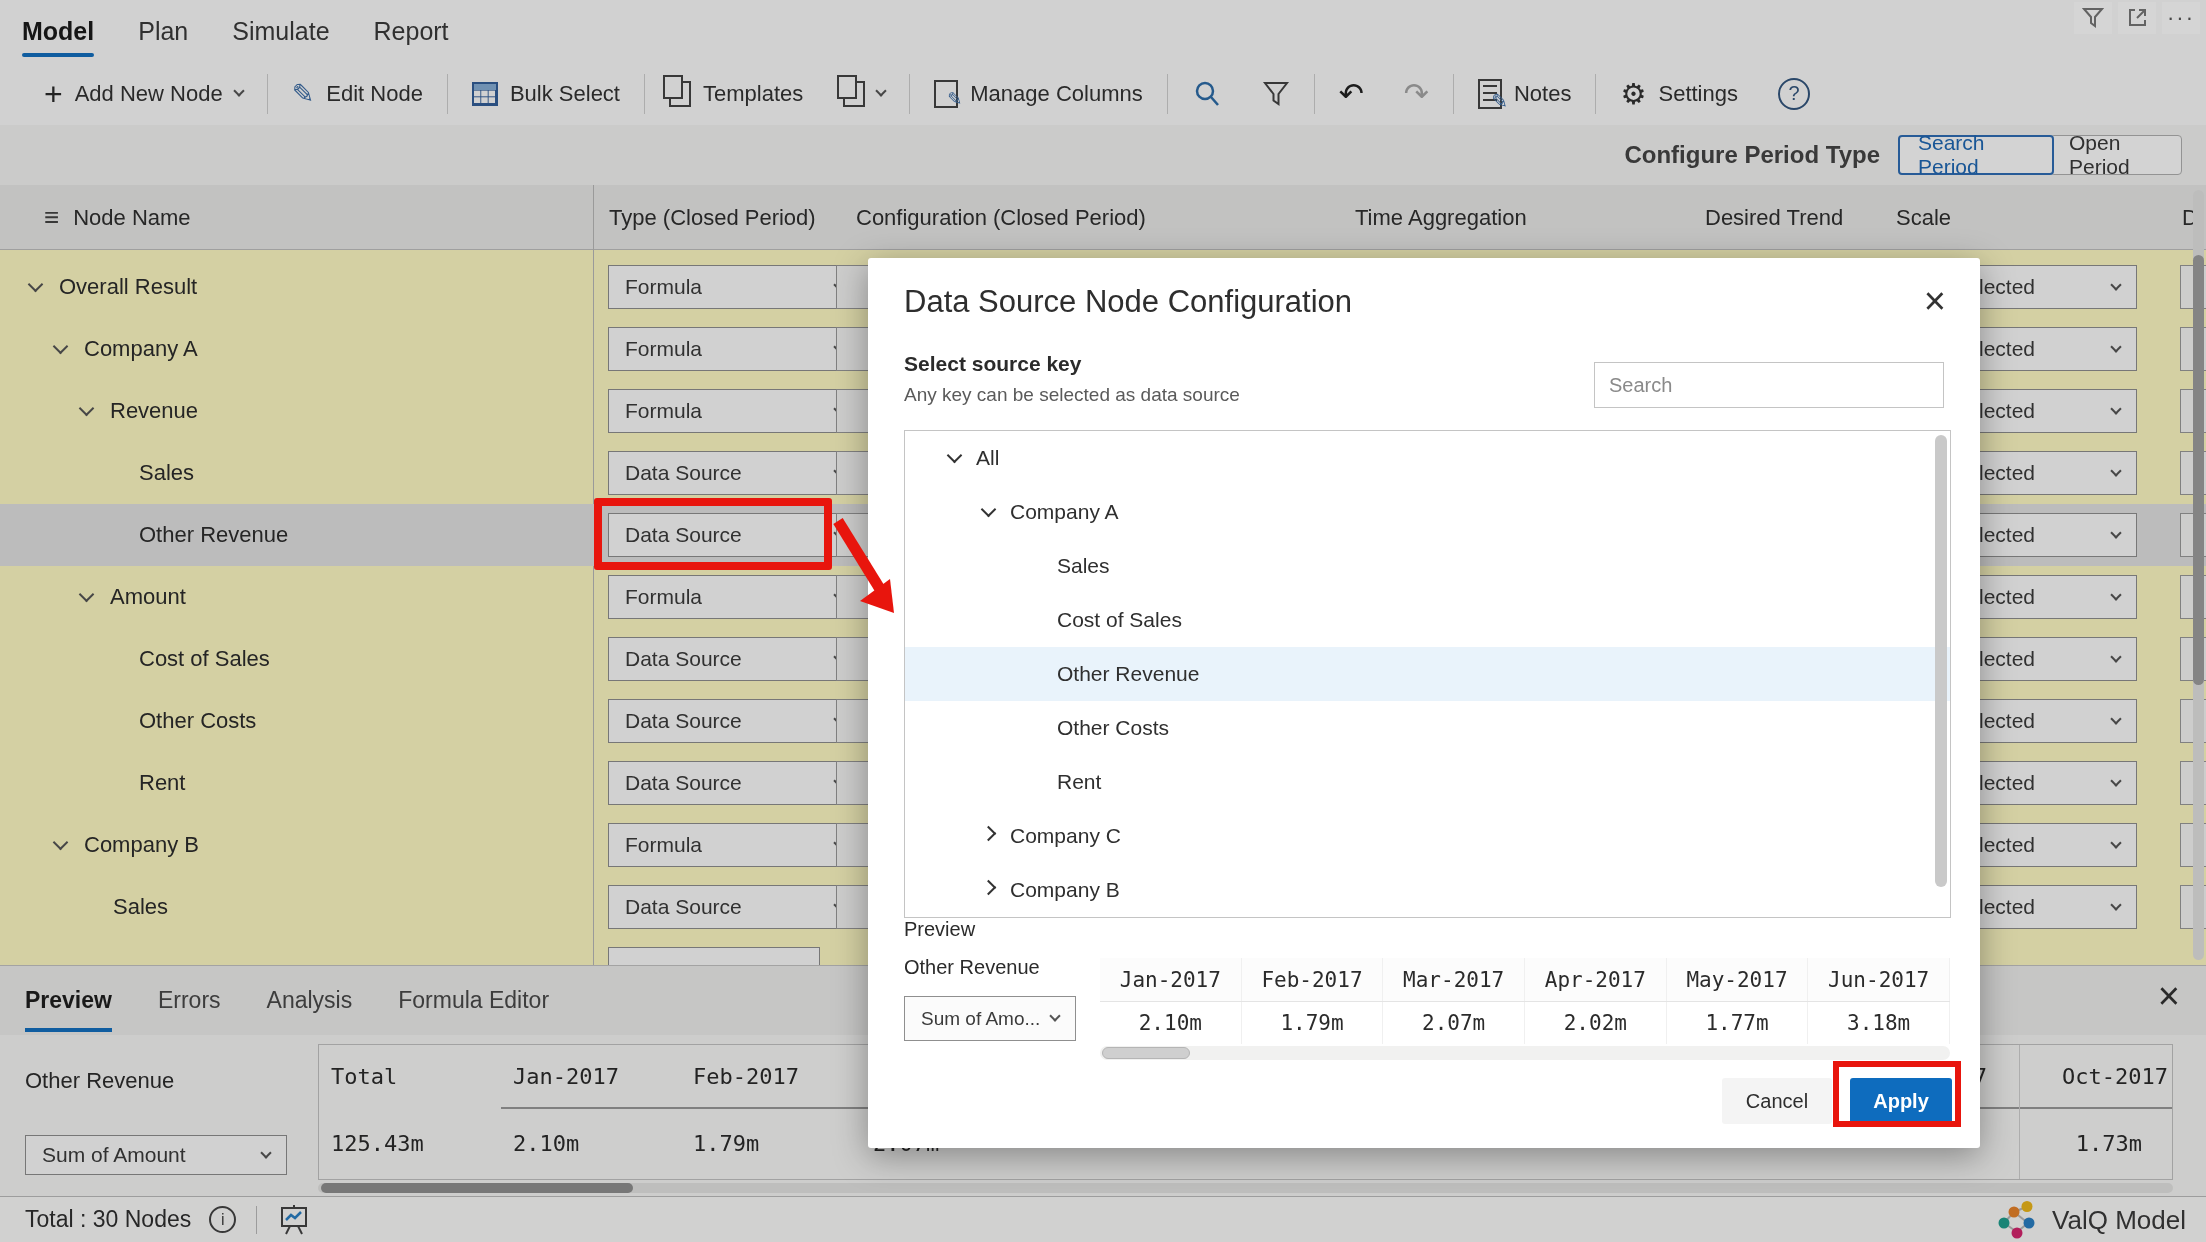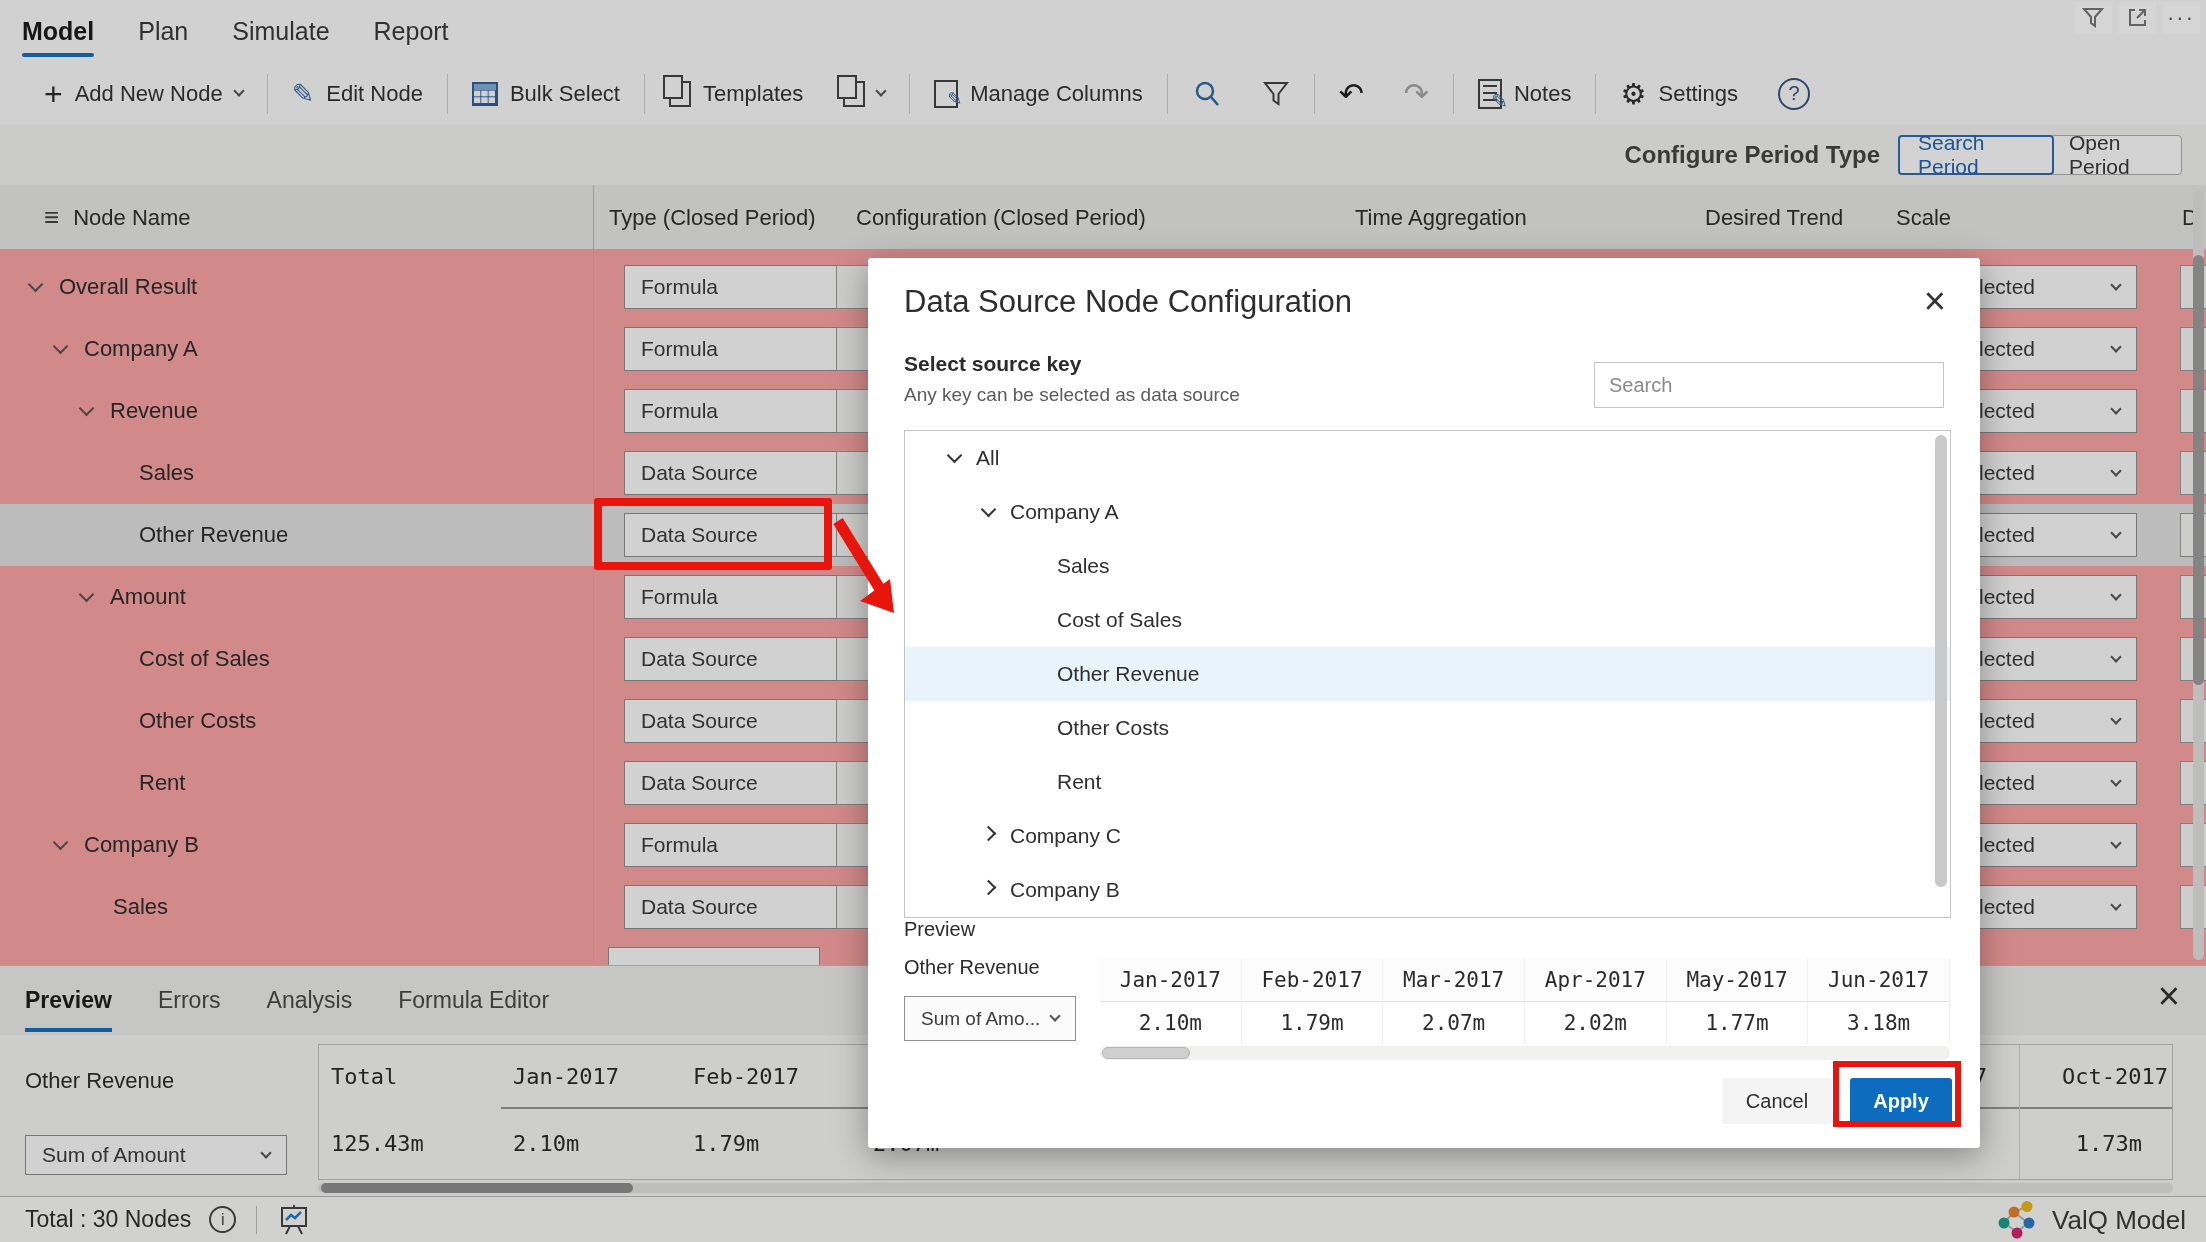--- a/index.html
+++ b/index.html
@@ -1,19 +1,19 @@
 <!DOCTYPE html>
 <html><head>
 <meta charset="utf-8">
 <style>
   * { margin:0; padding:0; box-sizing:border-box; }
   html,body { background:#888; }
   .app {
     position:relative; width:2206px; height:1242px; overflow:hidden;
-    font-family:"Liberation Sans", sans-serif; background:#fca5a5; color:#2d2d2d;
+    font-family:"Liberation Sans", sans-serif; background:#fef9c3; color:#2d2d2d;
   }
   
   .menubar { position:absolute; left:0; top:0; width:2206px; height:62px; background:#fbfbfb; display:flex; align-items:center; padding-left:22px; gap:44px; }
   .menu-item { position:relative; font-size:25px; color:#3a3a3a; height:62px; display:flex; align-items:center; cursor:pointer; }
   .menu-item.active { font-weight:bold; color:#1b1b1b; }
   .menu-item.active::after { content:""; position:absolute; left:0; right:0; bottom:5px; height:4px; background:#1470c0; border-radius:2px; }
   .win-controls { position:absolute; right:6px; top:2px; display:flex; gap:6px; }
   .win-btn { width:38px; height:32px; background:#ffffff; display:flex; align-items:center; justify-content:center; color:#666; }
   .win-btn svg { display:block; }
   .more-dots { font-size:22px; letter-spacing:2px; color:#555; }
@@ -51,21 +51,21 @@
   .seg-btn.open { border:1px solid #b0b0b0; color:#3a3a3a; width:132px; margin-left:-4px; }
   
   .grid-header { position:absolute; left:0; top:185px; width:2206px; height:65px; background:#e9e9e8; border-bottom:1px solid #bfbfbf; font-size:22px; color:#2f2f2f; }
   .gh-cell { position:absolute; top:0; height:65px; display:flex; align-items:center; gap:14px; white-space:nowrap; }
   .col-line { position:absolute; left:593px; top:185px; width:1px; height:780px; background:#b9b9b9; }
   .hamburger { font-size:26px; color:#444; }
   .grid-row { position:absolute; left:0; width:2206px; height:62px; }
   .grid-row.hl { background:#e2e2e2; }
   .r-name { position:absolute; left:0; top:0; height:62px; width:593px; display:flex; align-items:center; gap:18px; font-size:22px; color:#2d2d2d; cursor:pointer; }
   .dd { border:1px solid #8f8f8f; background:#fbfbfb; display:flex; align-items:center; justify-content:space-between; padding:0 16px; font-size:21px; color:#3b3b3b; cursor:pointer; white-space:nowrap; }
-  .r-type { position:absolute; left:624px; top:9px; width:252px; height:44px; }
+  .r-type { position:absolute; left:608px; top:9px; width:252px; height:44px; }
   .r-conf { position:absolute; left:836px; top:9px; width:120px; height:44px; border:1px solid #9a9a9a; background:#f6f6f5; }
   .r-trend { position:absolute; left:1920px; top:9px; width:217px; height:44px; padding-left:58px; }
   .r-far { position:absolute; left:2180px; top:9px; width:60px; height:44px; border:1px solid #9a9a9a; background:#f6f6f5; }
   .vscroll { position:absolute; left:2193px; top:190px; width:11px; height:770px; background:#e3e3e2; border-radius:6px; }
   .vscroll .thumb { position:absolute; left:0; top:65px; width:11px; height:430px; background:#9f9f9f; border-radius:6px; }
   
   .bottom-panel { position:absolute; left:0; top:965px; width:2206px; height:231px; background:#f6f6f5; }
   .tabbar { position:absolute; left:0; top:0; width:2206px; height:70px; background:#ededec; border-top:1px solid #c4c4c4; display:flex; align-items:center; padding-left:25px; gap:46px; }
   .tab { position:relative; font-size:23px; color:#4a4a4a; height:70px; display:flex; align-items:center; cursor:pointer; }
   .tab.active { font-weight:bold; color:#1f1f1f; }

